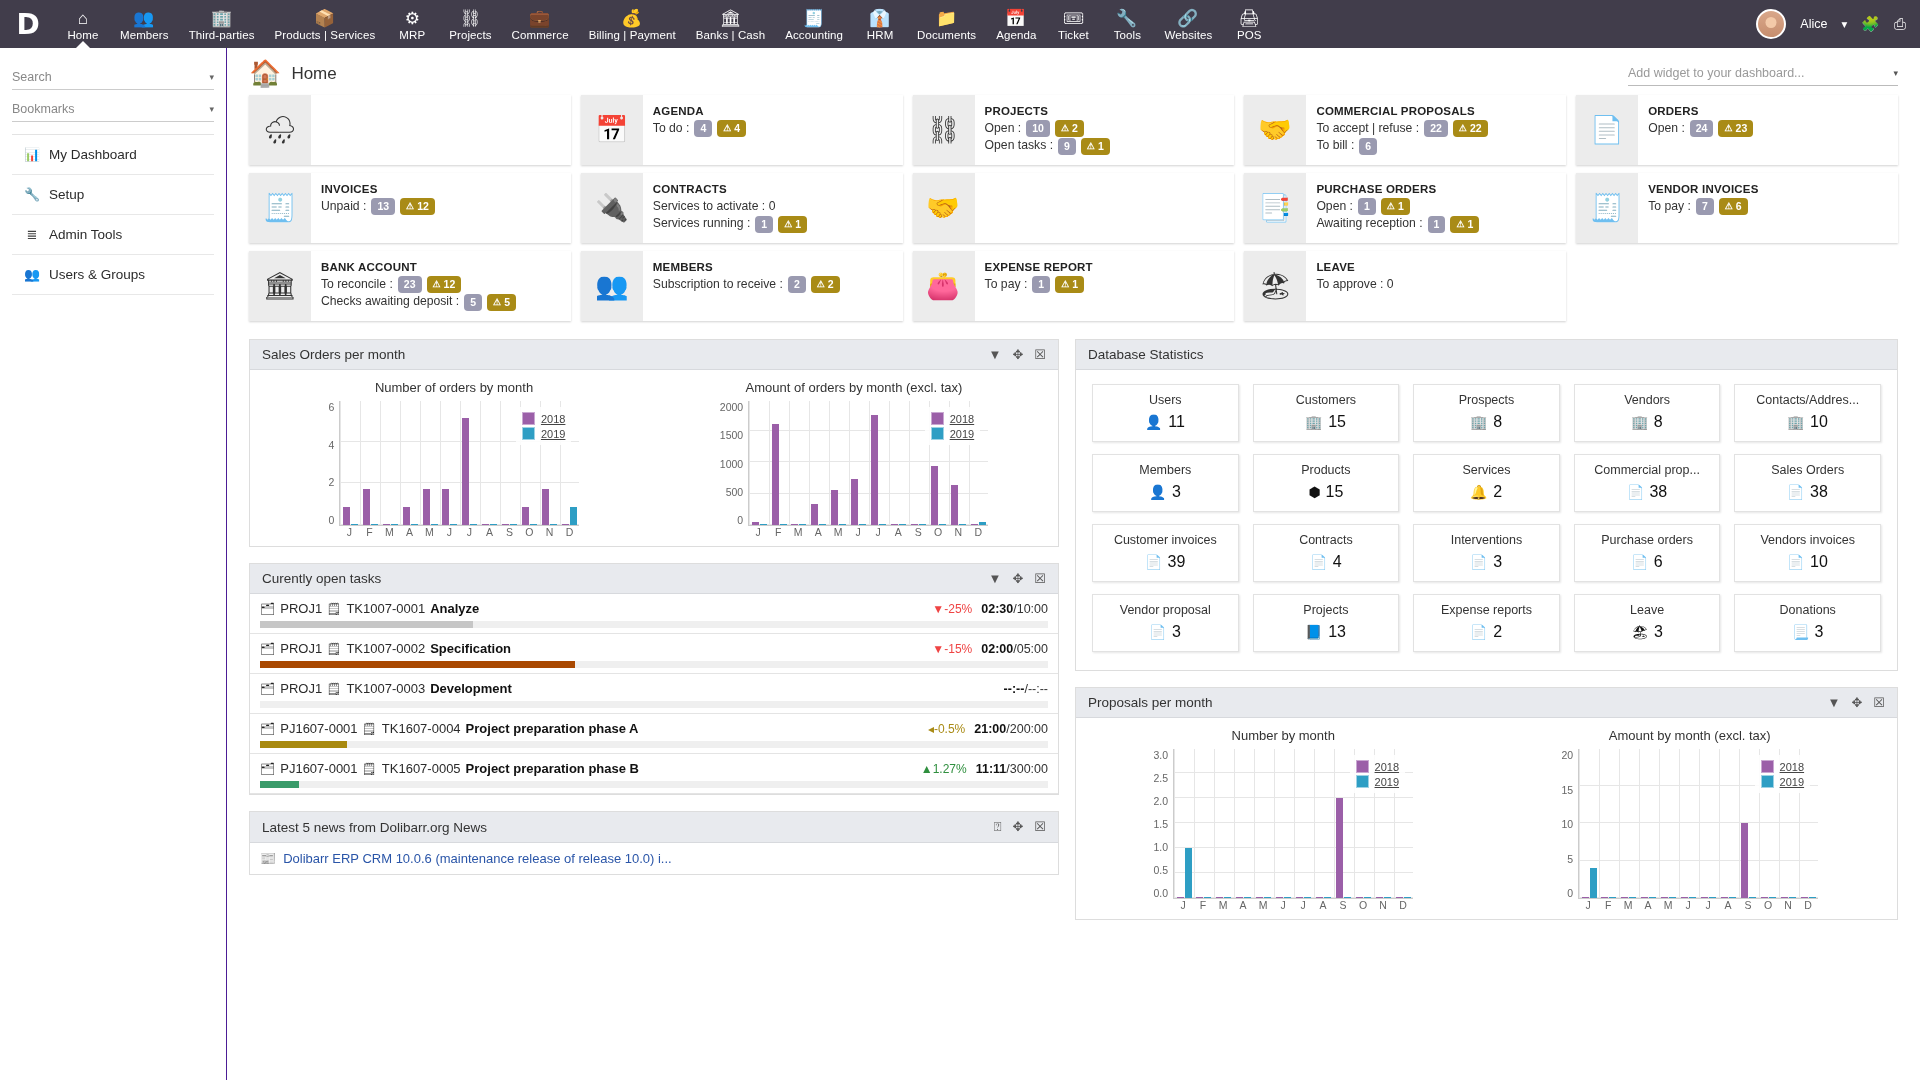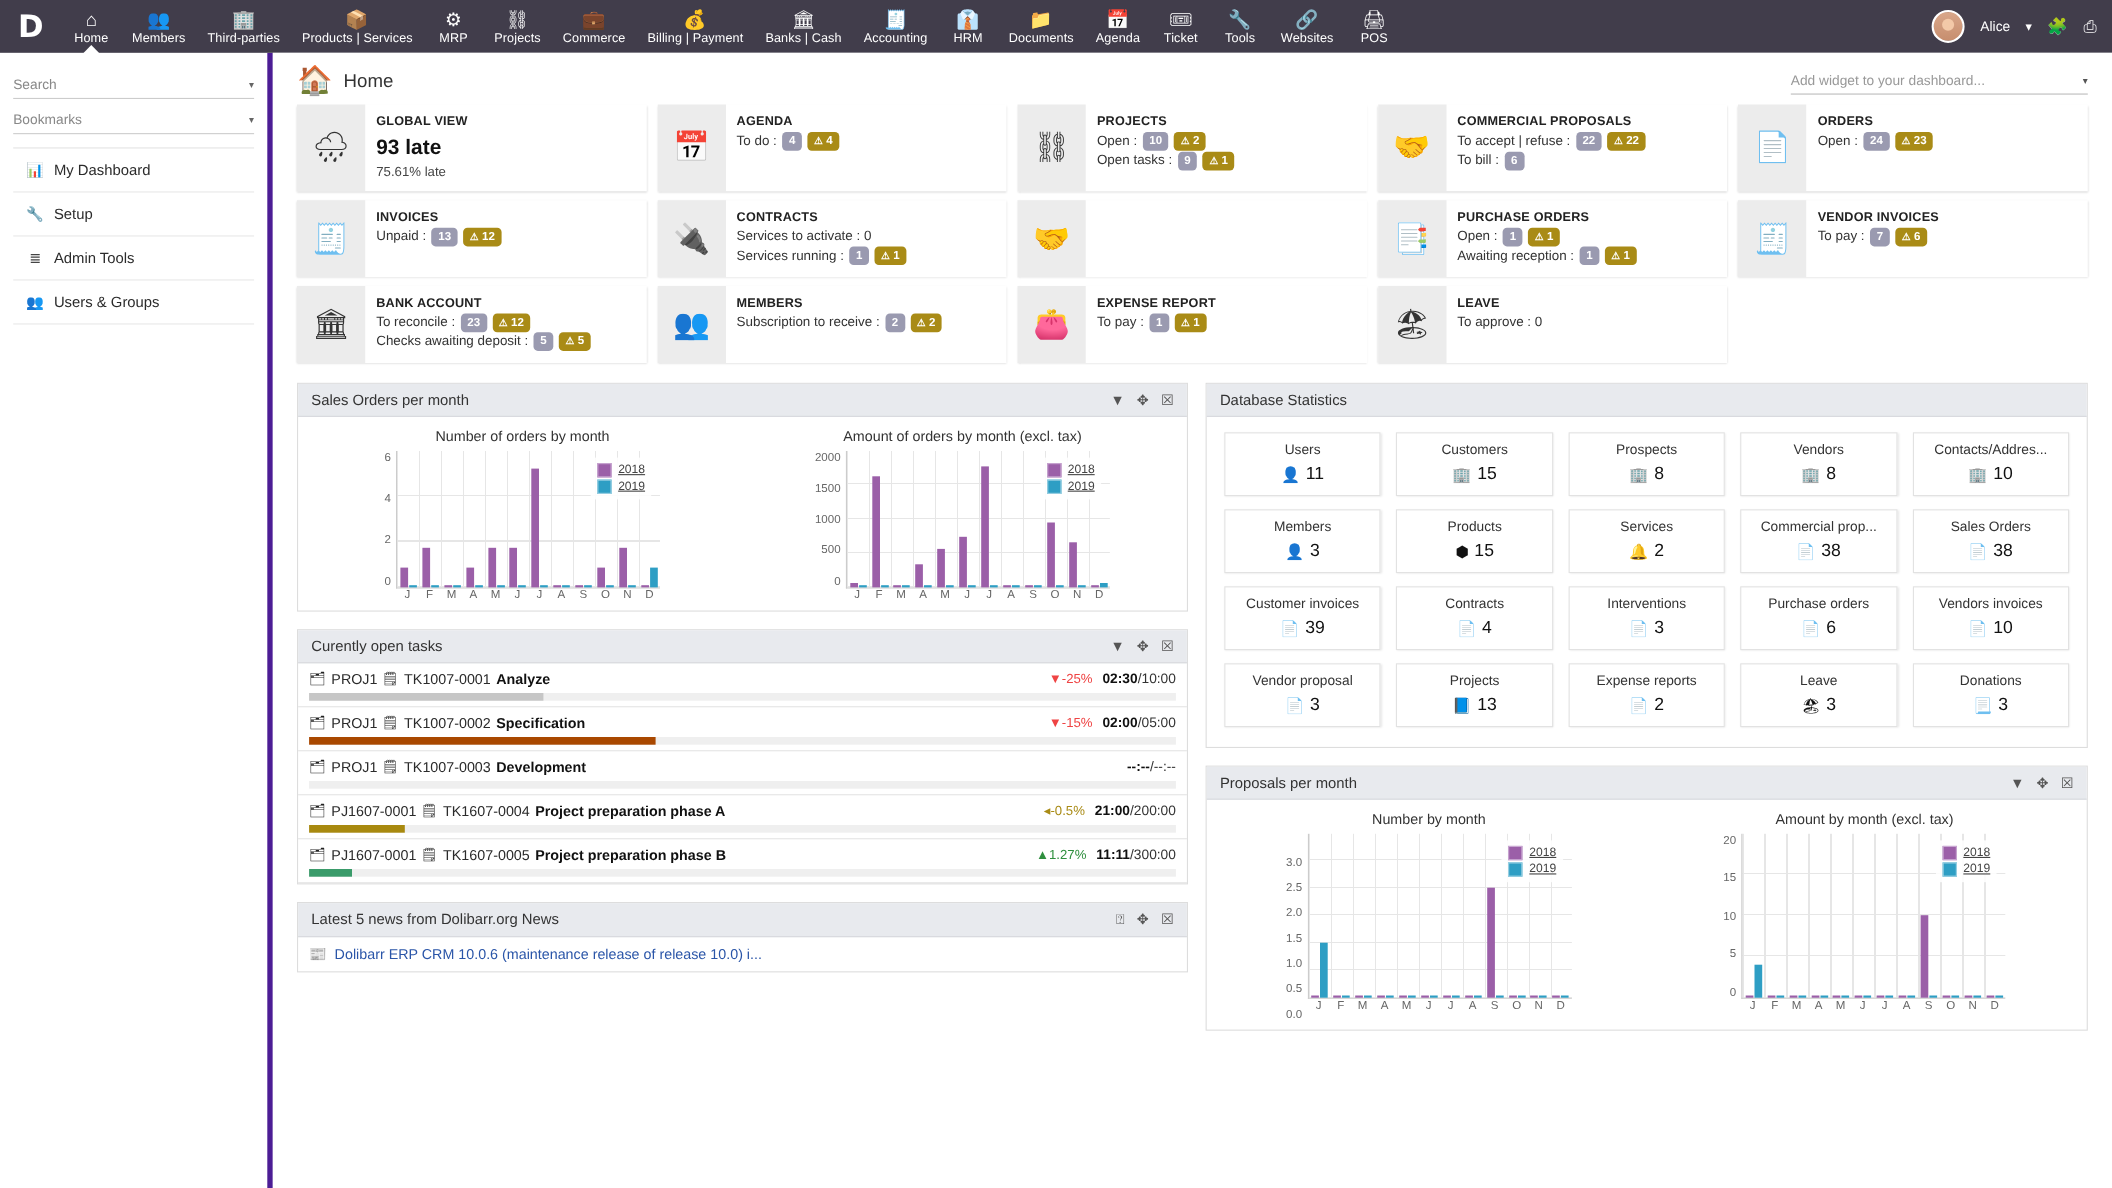--- a/index.html
+++ b/index.html
@@ -49,21 +49,21 @@
   .avatar::after {
     content:""; position:absolute; left:50%; top:6px; transform:translateX(-50%);
     width:11px; height:11px; border-radius:50%; background:#f3c9a8;
   }
   .user-name { font-size: 12.5px; }
   .tr-icon { font-size: 15px; opacity: .95; }
 
   
   .shell { display: flex; height: calc(1080px - 48px); }
   .sidebar {
-    width: 248px; background: #fff; border-right: 5px solid #4c1d95;
+    width: 227px; background: #fff; border-right: 1px solid #4c1d95;
     padding: 10px 0 0 0; flex-shrink: 0;
   }
   .side-select {
     margin: 6px 12px 0 12px; height: 26px; border: none; border-bottom: 1px solid #ccc;
     display: flex; align-items: center; justify-content: space-between;
     color: #888; font-size: 12.5px; cursor: pointer;
   }
   .side-select .caret { font-size: 9px; color: #666; }
   .side-sep { height: 1px; background: #e3e3e3; margin: 12px 12px 0 12px; }
   .side-item {
@@ -327,25 +327,20 @@
       </div>
       <div class="widget-add">
         <span>Add widget to your dashboard...</span>
         <span class="caret">▾</span>
       </div>
     </div>
 
     <div class="kpi-grid" id="kpigrid">
         <div class="kpi">
           <div class="kpi-ic">🌧</div>
-          <div class="kpi-body">
-            <div class="kpi-title">GLOBAL VIEW</div>
-            <div class="kpi-big">93 late</div>
-            <div class="kpi-sub">75.61% late</div>
-          </div>
         </div>
         <div class="kpi">
           <div class="kpi-ic">📅</div>
           <div class="kpi-body">
             <div class="kpi-title">AGENDA</div>
             <div class="kpi-line">
               <span>To do :</span>
               <span class="badge">
                 <span>4</span>
               </span>
@@ -1030,21 +1025,21 @@
             <span class="panel-tools">
               <span>▼</span>
               <span>✥</span>
               <span>☒</span>
             </span>
           </div>
           <div class="chart-row" id="proposalCharts">
               <div class="chart-cell">
                 <div class="chart-title">Number by month</div>
                 <div class="plot-wrap">
-                  <div class="y-axis" style="height:150px;margin-top:20px;">
+                  <div class="y-axis" style="height:150px;">
                     <span>3.0</span>
                     <span>2.5</span>
                     <span>2.0</span>
                     <span>1.5</span>
                     <span>1.0</span>
                     <span>0.5</span>
                     <span>0.0</span>
                   </div>
                   <div>
                     <div class="plot" style="width:240px;height:150px;--colw:20px;--rowh:25px;">

